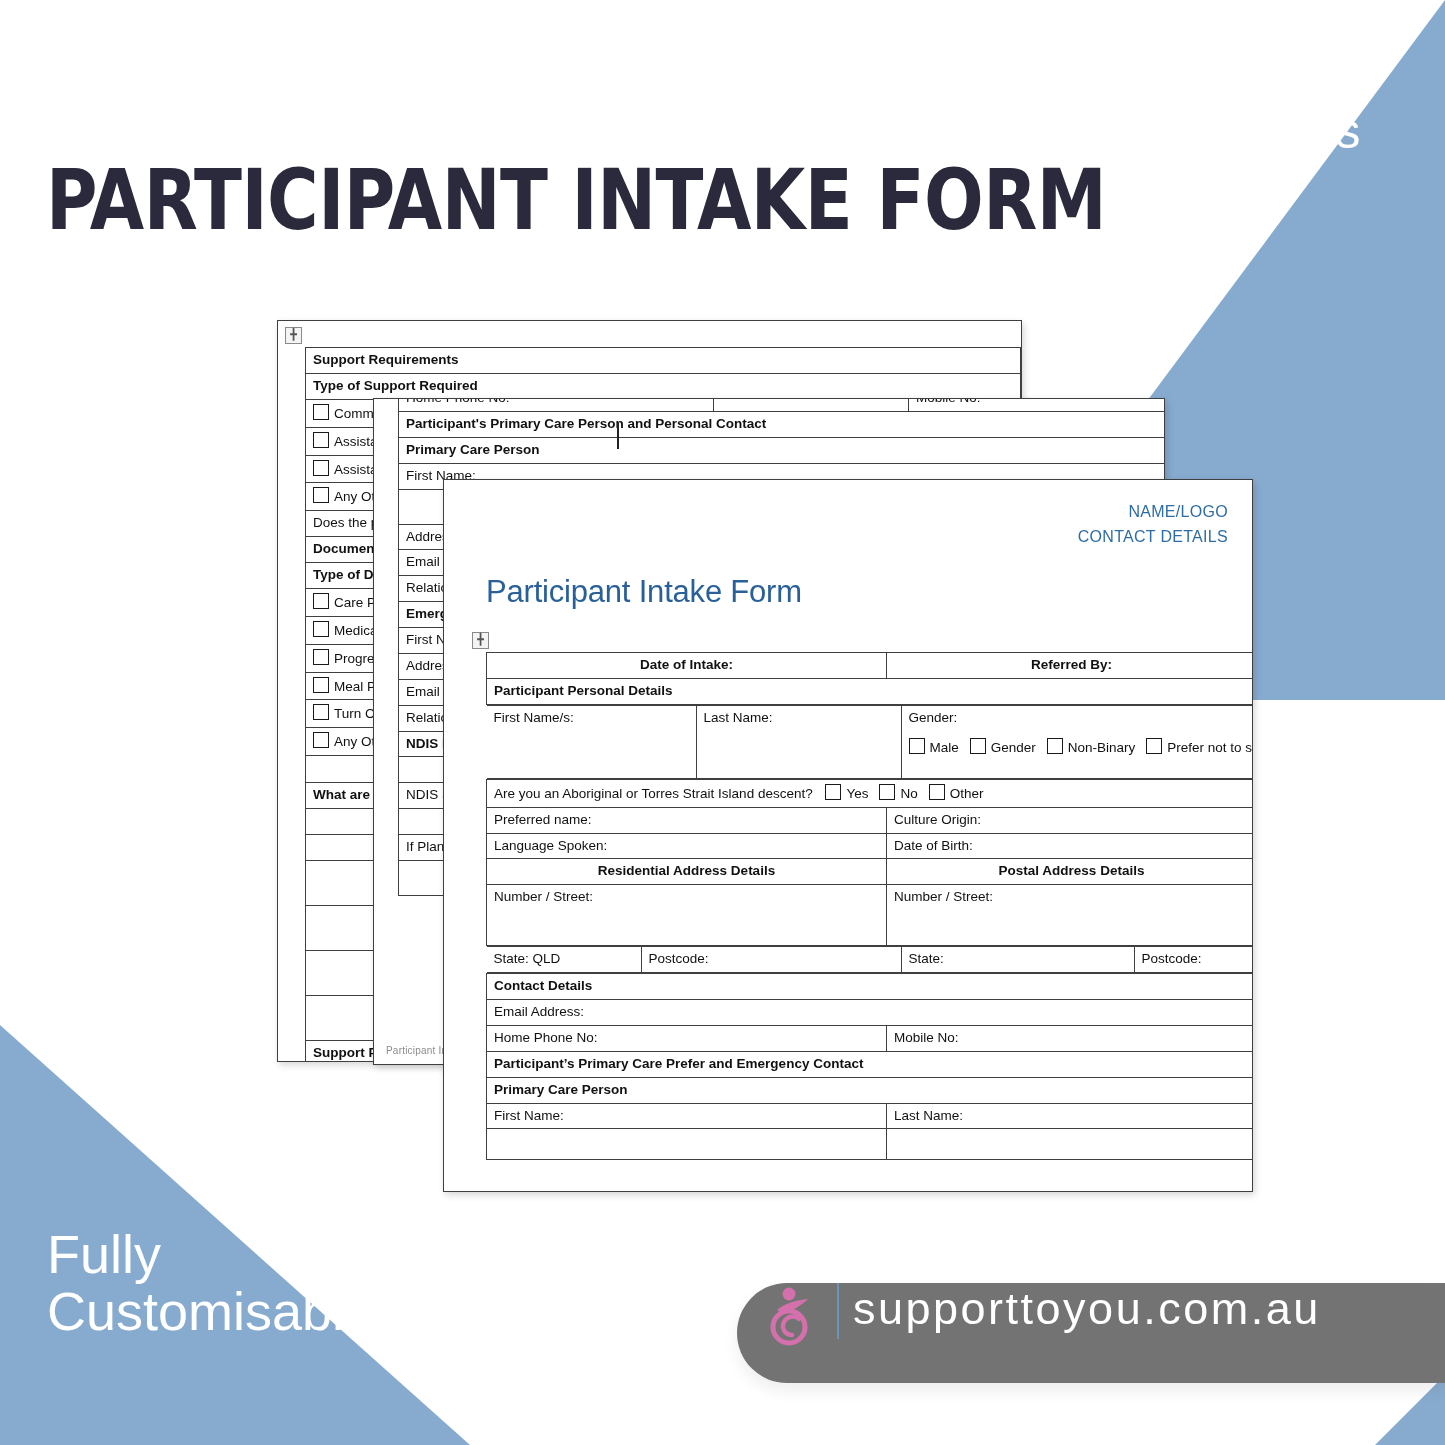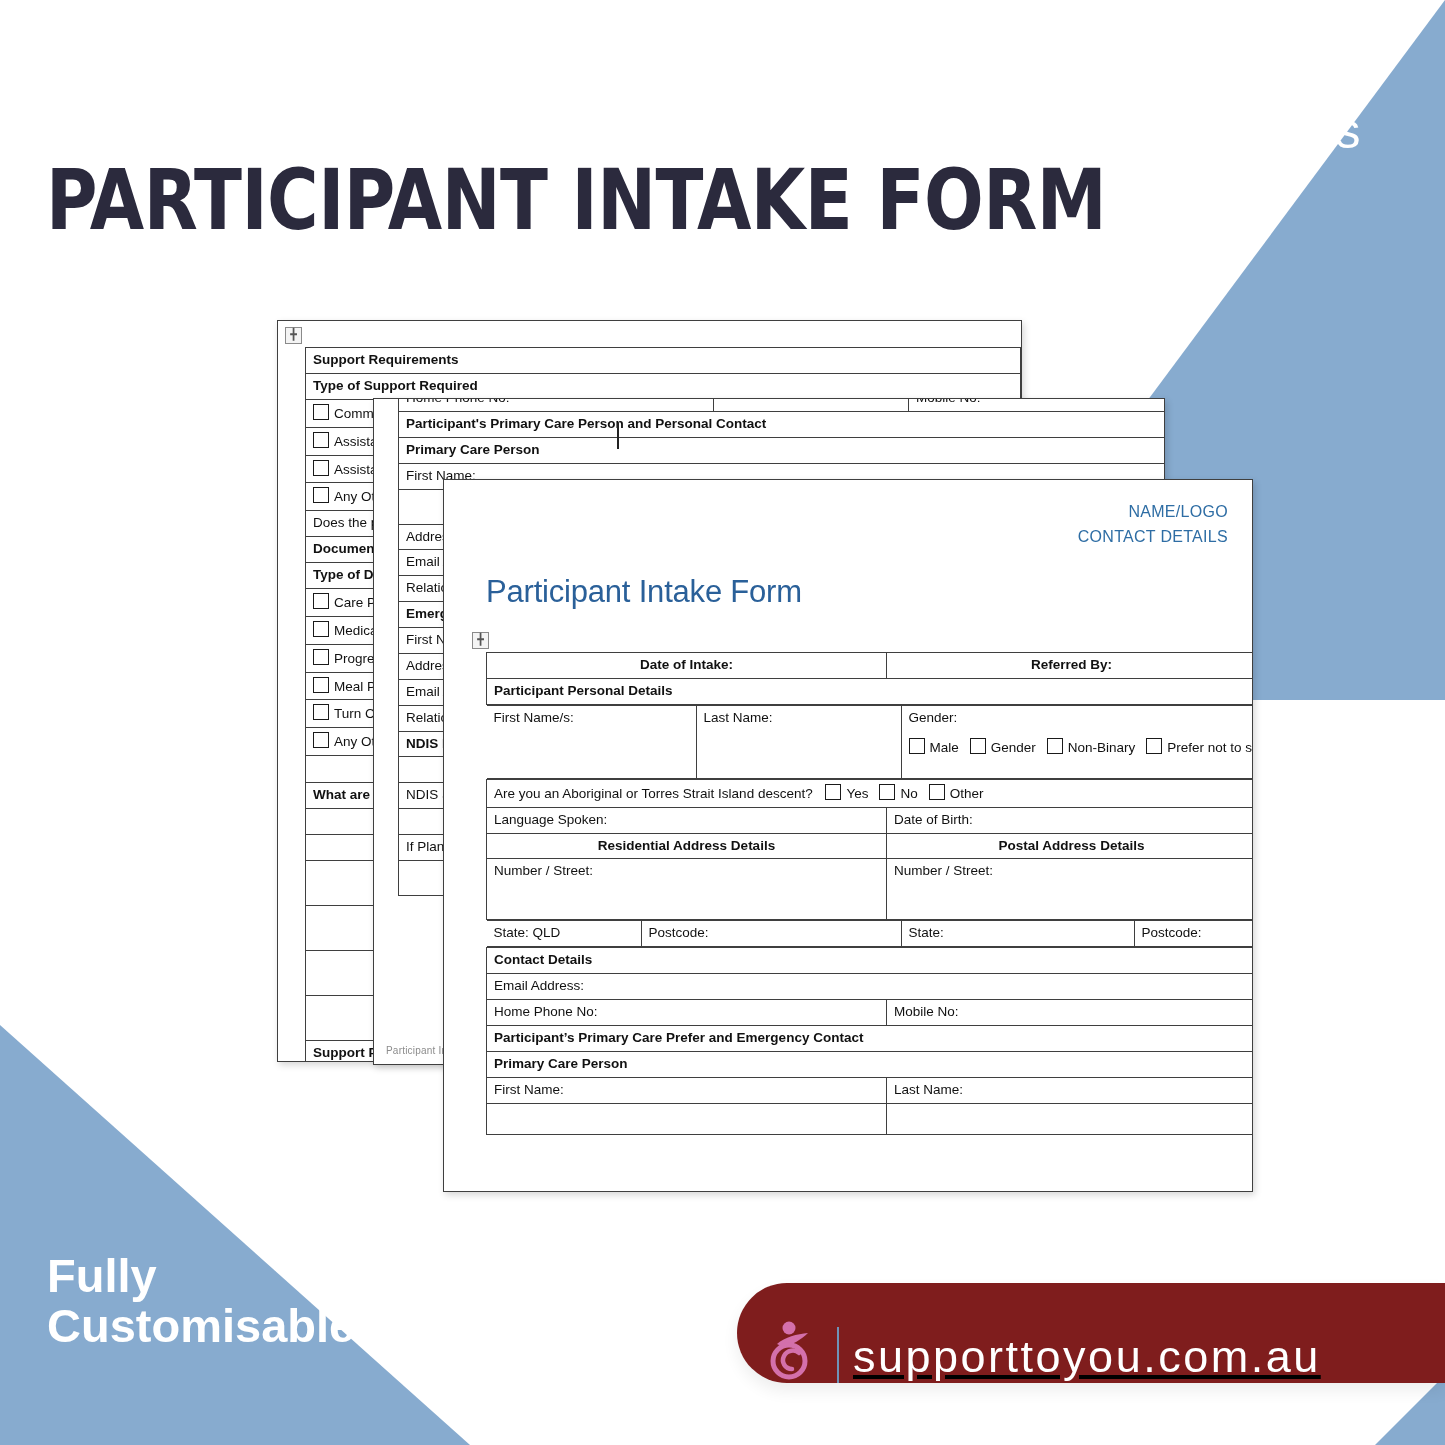--- a/index.html
+++ b/index.html
@@ -46,37 +46,36 @@
     position:absolute;right:84px;top:52px;
     text-align:right;
     color:#ffffff;
     font-size:50px;
     line-height:1.06;
     font-weight:400;
     letter-spacing:.5px;
   }
   .hq span{display:block;}
   .fc{
-    position:absolute;left:47px;bottom:94px;
+    position:absolute;left:47px;bottom:105px;
     color:#ffffff;
-    font-size:47px;
+    font-size:54px;
     line-height:1.06;
-    font-weight:700;
+    font-weight:400;
   }
   .fc span{display:block;}
 
   
   .pill{
     position:absolute;left:737px;bottom:62px;
     width:708px;height:100px;
-    background:#7f1d1d;
+    background:#737373;
     border-radius:50px 0 0 50px;
-    display:flex;align-items:flex-end;
+    display:flex;align-items:flex-start;
     box-shadow:0 8px 16px rgba(0,0,0,.07);
-    text-decoration:underline;
   }
   .pill .logo{
     width:66px;height:66px;margin-left:26px;position:relative;flex:0 0 auto;
   }
   .pill .sep{
     width:2px;height:56px;background:#6f93b8;margin:0 14px 0 8px;flex:0 0 auto;
   }
   .pill .url{
     color:#ffffff;font-size:45px;letter-spacing:2.5px;font-weight:400;
     white-space:nowrap;
@@ -352,20 +351,24 @@
               </table>
         </td>
       </tr>
       <tr>
         <td colspan="2" class="cbrow">
           <span>Are you an Aboriginal or Torres Strait Island descent?</span>
           <span style="display:inline-block;width:9px;"></span><span class="it"><span class="cb"></span><span>Yes</span></span><span class="it"><span class="cb"></span><span>No</span></span><span class="it"><span class="cb"></span><span>Other</span></span>
         </td>
       </tr>
       <tr>
+        <td>Preferred name:</td>
+        <td>Culture Origin:</td>
+      </tr>
+      <tr>
         <td>Language Spoken:</td>
         <td>Date of Birth:</td>
       </tr>
       <tr>
         <td class="sub">Residential Address Details</td>
         <td class="sub">Postal Address Details</td>
       </tr>
       <tr>
         <td style="height:52px;">Number / Street:</td>
         <td>Number / Street:</td>

